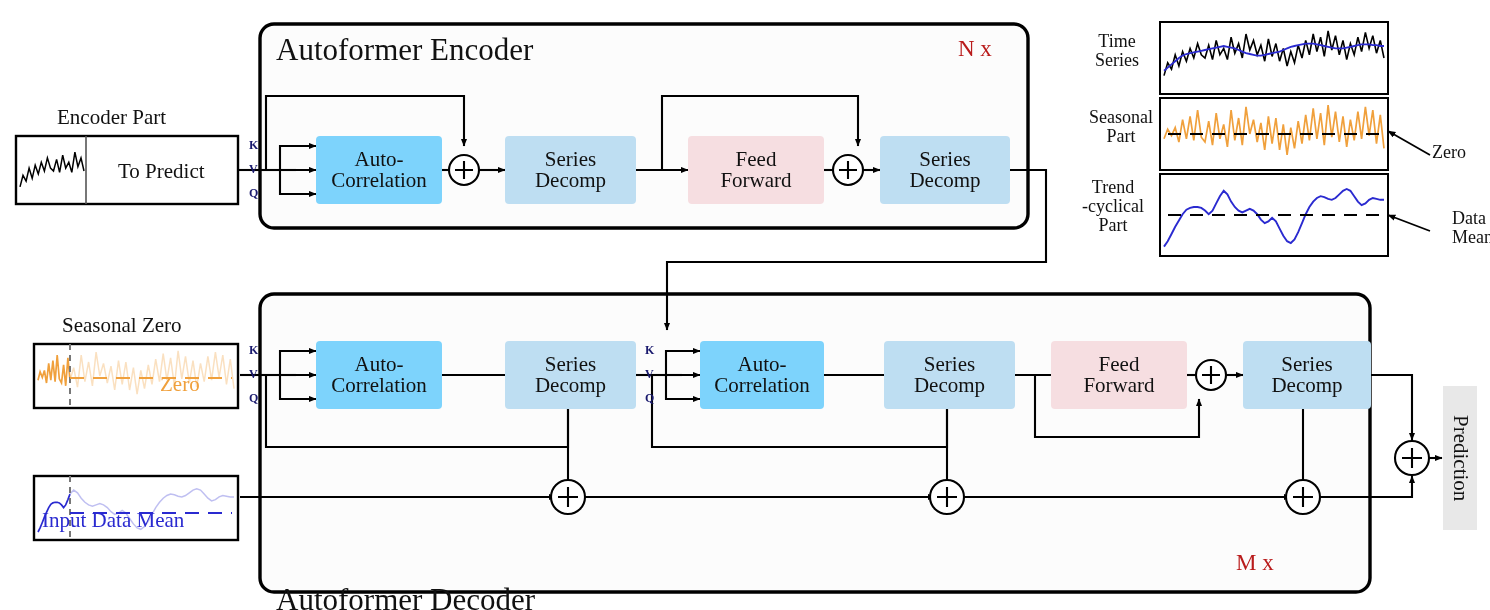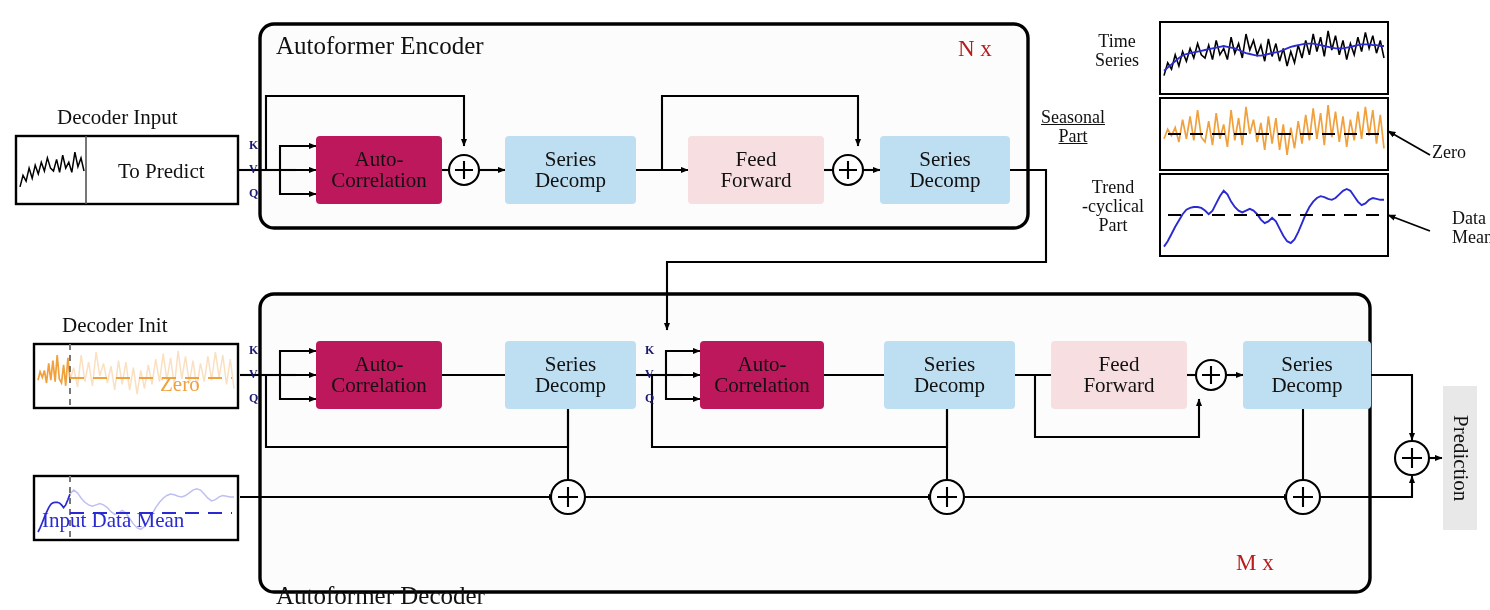--- a/index.html
+++ b/index.html
@@ -2,29 +2,29 @@
 <html><head>
 <meta charset="utf-8">
 <style>
   html,body{margin:0;padding:0;background:#fff;}
   body{font-family:"Liberation Serif",serif;}
   #stage{position:relative;width:1490px;height:610px;overflow:hidden;background:#fff;}
   svg.layer{position:absolute;left:0;top:0;width:1490px;height:610px;}
   .blk{position:absolute;display:flex;align-items:center;justify-content:center;
        text-align:center;border-radius:4px;line-height:1.02;color:#111;
        font-family:"Liberation Serif",serif;}
-  .blk.green{background:#be185d;}
+  .blk.green{background:#7dd3fc;}
   .blk.blue{background:#bedef2;}
   .blk.pink{background:#f6dee1;}
   .lbl{position:absolute;color:#111;font-family:"Liberation Serif",serif;white-space:nowrap;}
   .kvq{position:absolute;font-family:"Liberation Serif",serif;font-weight:bold;
        font-size:12px;color:#1a1a6e;}
   .predbox{position:absolute;background:#e8e8e8;display:flex;align-items:center;justify-content:center;}
   .predbox span{writing-mode:vertical-rl;font-size:21px;color:#111;font-family:"Liberation Serif",serif;}
-  .ttl{position:absolute;font-size:25px;color:#111;font-family:"Liberation Serif",serif;white-space:nowrap;}
+  .ttl{position:absolute;font-size:31px;color:#111;font-family:"Liberation Serif",serif;white-space:nowrap;}
   .rep{position:absolute;font-size:23px;color:#b91c1c;font-family:"Liberation Serif",serif;}
   .smalltxt{position:absolute;font-size:18px;color:#111;font-family:"Liberation Serif",serif;
             text-align:center;line-height:1.05;white-space:pre-line;}
 </style>
 </head>
 <body>
 
 <div id="stage">
 
   <svg class="layer" viewBox="0 0 1490 610">
@@ -216,21 +216,21 @@
       <polyline id="tiSolid" stroke="#2a2ad0" stroke-width="1.7" points="38.0,532.0 40.1,527.9 42.3,522.5 44.4,517.1 46.5,512.4 48.7,507.6 50.8,504.3 52.9,502.9 55.1,502.3 57.2,502.3 59.3,502.9 61.5,504.9 63.6,507.6 65.7,504.9 67.9,499.6 70.0,494.1"></polyline>
       <polyline id="tiFade" stroke="#2a2ad0" stroke-width="1.5" opacity="0.3" points="70.0,494.1 73.7,490.1 77.5,492.8 81.2,498.2 84.9,502.3 88.6,504.9 92.4,506.3 96.1,504.9 99.8,503.6 103.5,504.9 107.3,507.6 111.0,511.7 114.7,514.4 118.5,513.0 122.2,510.4 125.9,513.0 129.6,518.5 133.4,523.9 137.1,527.9 140.8,529.3 144.5,526.5 148.3,521.1 152.0,514.4 155.7,507.6 159.5,502.3 163.2,498.2 166.9,495.5 170.6,494.1 174.4,494.8 178.1,496.2 181.8,496.9 185.5,495.5 189.3,492.8 193.0,490.1 196.7,488.8 200.5,490.1 204.2,494.1 207.9,498.2 211.6,500.9 215.4,499.6 219.1,496.9 222.8,495.5 226.5,496.2 230.3,496.9 234.0,496.9"></polyline>
       <line x1="70" y1="476" x2="70" y2="540" stroke="#777" stroke-width="2" stroke-dasharray="6 5"></line>
       <line x1="70" y1="513" x2="232" y2="513" stroke="#2a2ad0" stroke-width="2.2" stroke-dasharray="14 9"></line>
     </g>
   </svg>
 
   <div class="ttl" style="left:276px;top:32px;">Autoformer Encoder</div>
   <div class="rep" style="left:958px;top:36px;">N x</div>
 
-  <div class="lbl" style="left:57px;top:105px;font-size:21px;">Decoder Input</div>
+  <div class="lbl" style="left:57px;top:105px;font-size:21px;">Encoder Part</div>
   <div class="lbl" style="left:118px;top:159px;font-size:21px;text-align:right;">To Predict</div>
 
   <div class="kvq" style="left:249px;top:138px;">K</div>
   <div class="kvq" style="left:249px;top:162px;">V</div>
   <div class="kvq" style="left:249px;top:186px;">Q</div>
 
   <div class="blk green" style="left:316px;top:136px;width:126px;height:68px;font-size:21px;">
     <span style="white-space:pre-line;">Auto-
 Correlation</span>
   </div>
@@ -243,21 +243,21 @@
 Forward</span>
   </div>
   <div class="blk blue" style="left:880px;top:136px;width:130px;height:68px;font-size:21px;">
     <span style="white-space:pre-line;">Series
 Decomp</span>
   </div>
 
   <div class="ttl" style="left:276px;top:566px;margin-top:16px;">Autoformer Decoder</div>
   <div class="rep" style="left:1236px;top:550px;">M x</div>
 
-  <div class="lbl" style="left:62px;top:313px;font-size:21px;">Decoder Init</div>
+  <div class="lbl" style="left:62px;top:313px;font-size:21px;">Seasonal Zero</div>
   <div class="lbl" style="left:160px;top:372px;font-size:21px;color:#f0a03c;">Zero</div>
 
   <div class="lbl" style="left:42px;top:508px;font-size:21px;color:#2a2ad0;">Input Data Mean</div>
 
   <div class="kvq" style="left:249px;top:343px;">K</div>
   <div class="kvq" style="left:249px;top:367px;">V</div>
   <div class="kvq" style="left:249px;top:391px;">Q</div>
 
   <div class="kvq" style="left:645px;top:343px;">K</div>
   <div class="kvq" style="left:645px;top:367px;">V</div>
@@ -287,21 +287,21 @@
     <span style="white-space:pre-line;">Series
 Decomp</span>
   </div>
 
   <div class="predbox" style="left:1443px;top:386px;width:34px;height:144px;">
     <span>Prediction</span>
   </div>
 
   <div class="smalltxt" style="left:1078px;top:32px;width:78px;">Time
 Series</div>
-  <div class="smalltxt" style="left:1028px;top:108px;width:90px;text-decoration:underline;">Seasonal
+  <div class="smalltxt" style="left:1076px;top:108px;width:90px;">Seasonal
 Part</div>
   <div class="smalltxt" style="left:1068px;top:178px;width:90px;">Trend
 -cyclical
 Part</div>
 
   <div class="smalltxt" style="left:1432px;top:143px;width:56px;text-align:left;">Zero</div>
   <div class="smalltxt" style="left:1432px;top:209px;width:58px;text-align:left;margin-left:20px;">Data
 Mean</div>
 
 </div>

